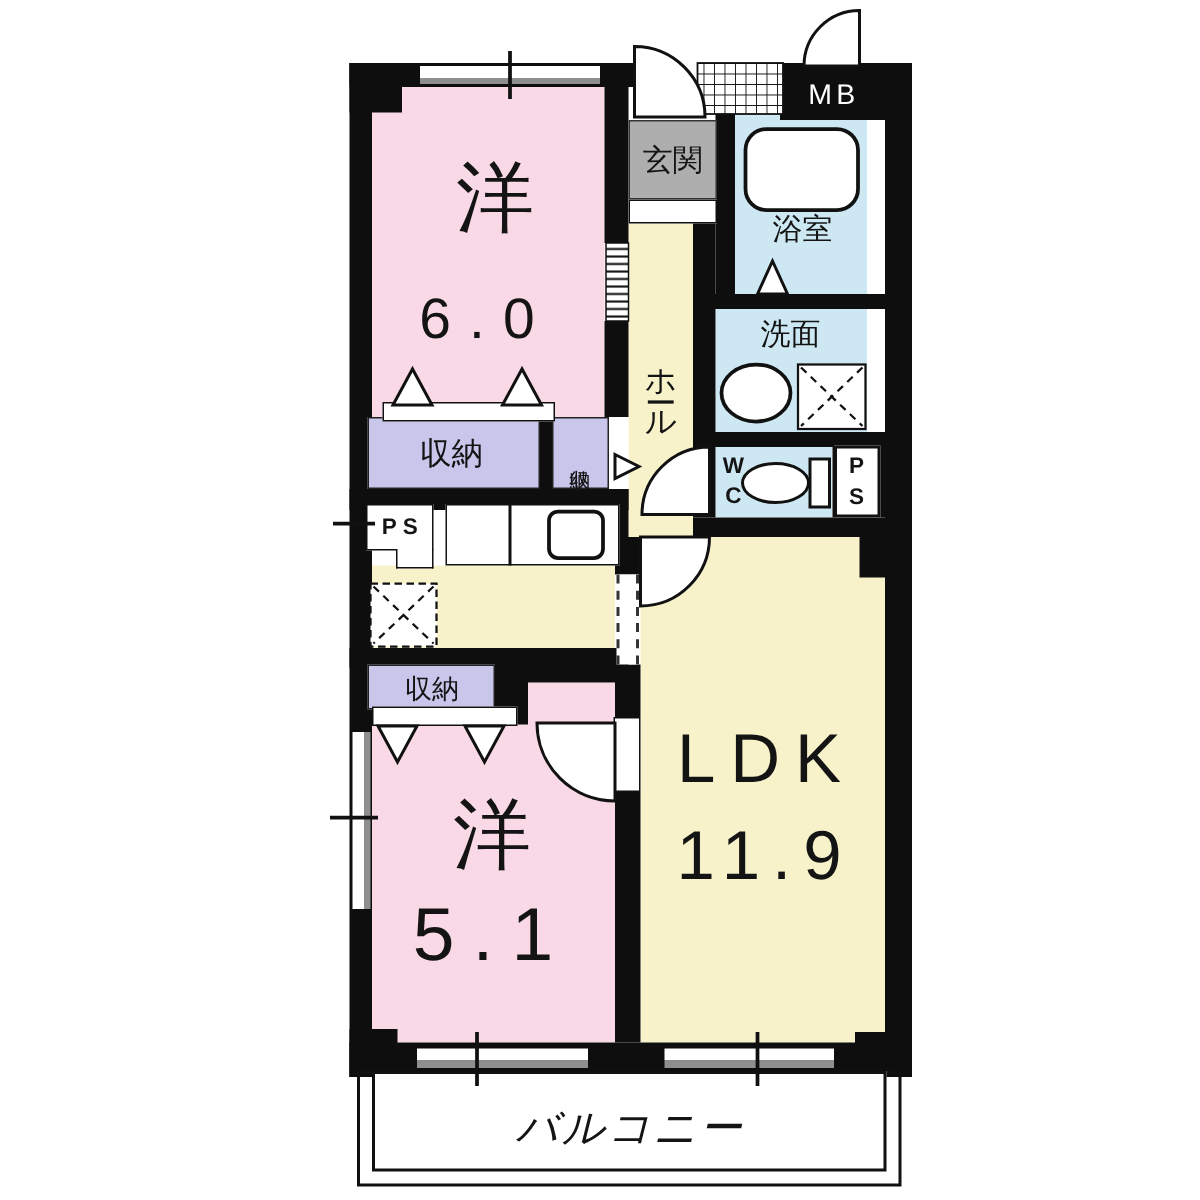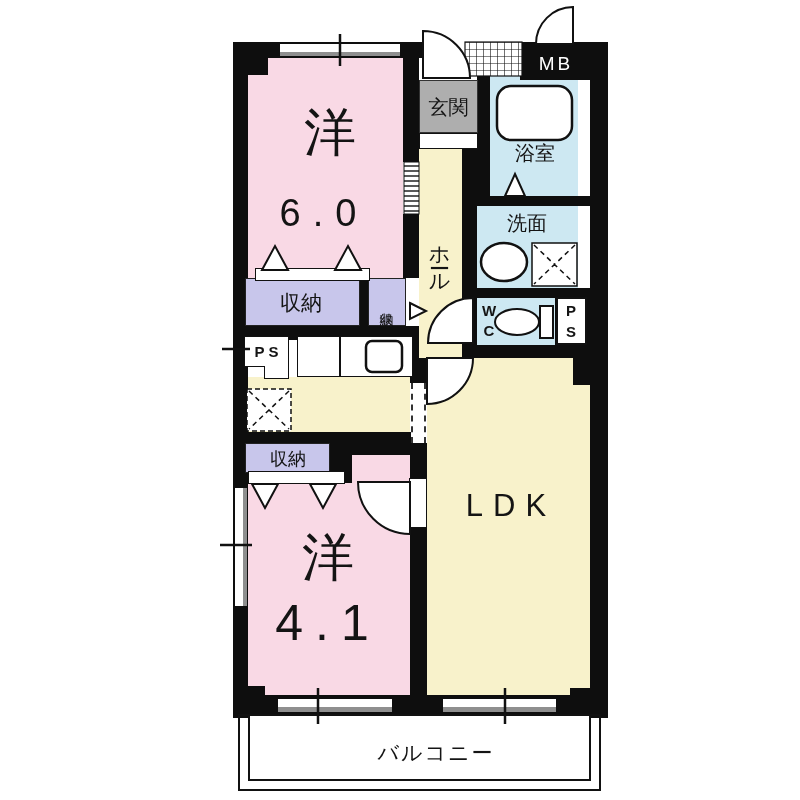--- a/index.html
+++ b/index.html
@@ -154,19 +154,20 @@
   <div class="lbl" style="left:479px;top:301px;width:20px;height:18px;font-size:15px;font-weight:bold;">W</div>
   <div class="lbl" style="left:479px;top:321px;width:20px;height:18px;font-size:15px;font-weight:bold;">C</div>
   <div class="lbl" style="left:561px;top:301px;width:20px;height:18px;font-size:15px;font-weight:bold;">P</div>
   <div class="lbl" style="left:561px;top:322px;width:20px;height:18px;font-size:15px;font-weight:bold;">S</div>
   <div class="lbl" style="left:244px;top:342px;width:45px;height:18px;font-size:15px;font-weight:bold;letter-spacing:4px;padding-left:4px;">PS</div>
 
   <div class="lbl" style="left:256px;top:290px;width:90px;height:24px;font-size:21px;">収納</div>
   <div class="lbl vtext" style="left:378px;top:281px;width:18px;height:42px;font-size:14px;letter-spacing:0;">収納</div>
   <div class="lbl" style="left:249px;top:448px;width:78px;height:21px;font-size:18px;">収納</div>
 
-  <div class="lbl" style="left:421px;top:479px;width:170px;height:52px;font-size:31px;letter-spacing:10px;padding-left:10px;">LDK</div>
+  <div class="lbl" style="left:421px;top:479px;width:170px;height:52px;font-size:46px;letter-spacing:10px;padding-left:10px;">LDK</div>
+  <div class="lbl" style="left:421px;top:544px;width:170px;height:52px;font-size:46px;letter-spacing:8px;padding-left:8px;">11.9</div>
 
   <div class="lbl" style="left:278px;top:529px;width:100px;height:56px;font-size:52px;">洋</div>
-  <div class="lbl" style="left:242px;top:594px;width:160px;height:58px;font-size:50px;letter-spacing:12px;padding-left:12px;">4.1</div>
+  <div class="lbl" style="left:242px;top:594px;width:160px;height:58px;font-size:50px;letter-spacing:12px;padding-left:12px;">5.1</div>
 
-  <div class="lbl" style="left:336px;top:738px;width:200px;height:28px;font-size:21px;letter-spacing:2px;">バルコニー</div>
+  <div class="lbl" style="left:320px;top:738px;width:200px;height:28px;font-size:28px;letter-spacing:2px;font-style:italic;">バルコニー</div>
 </div>
 
 </body></html>

